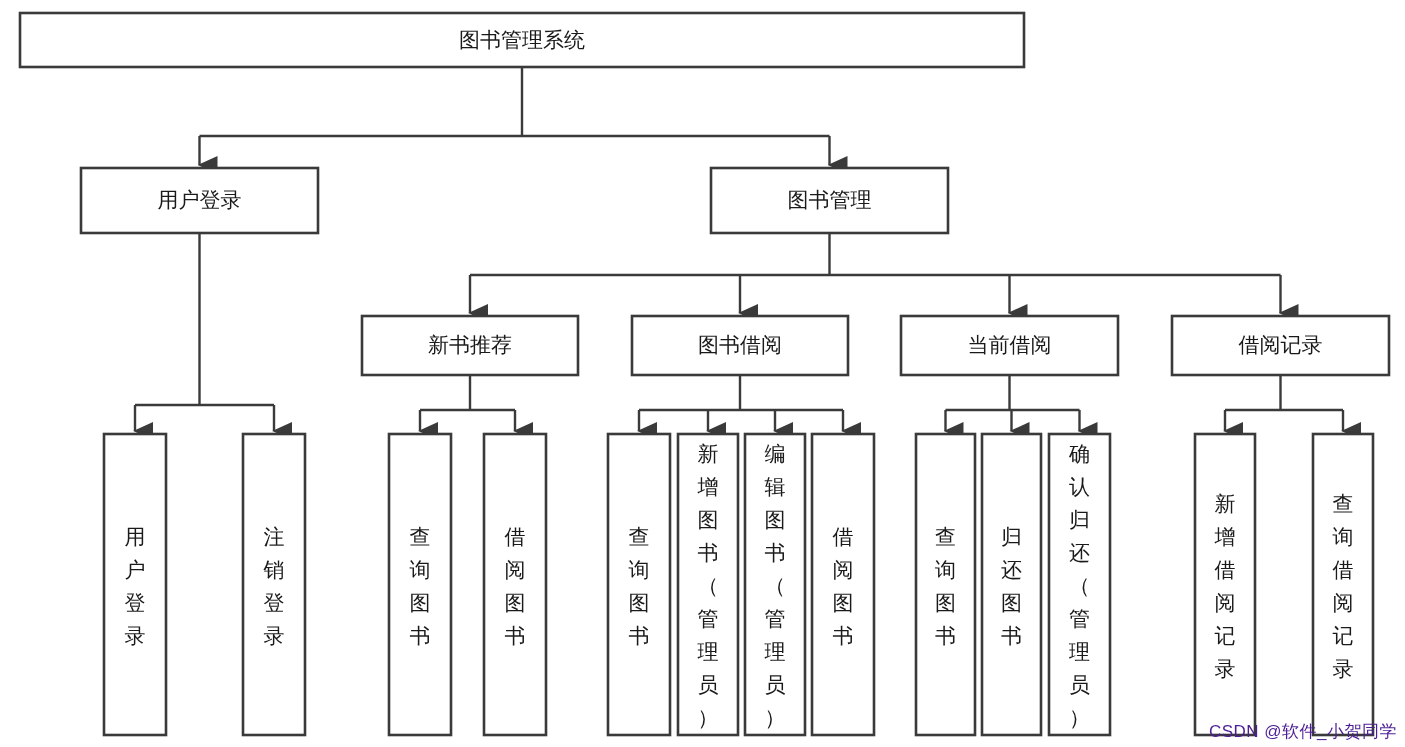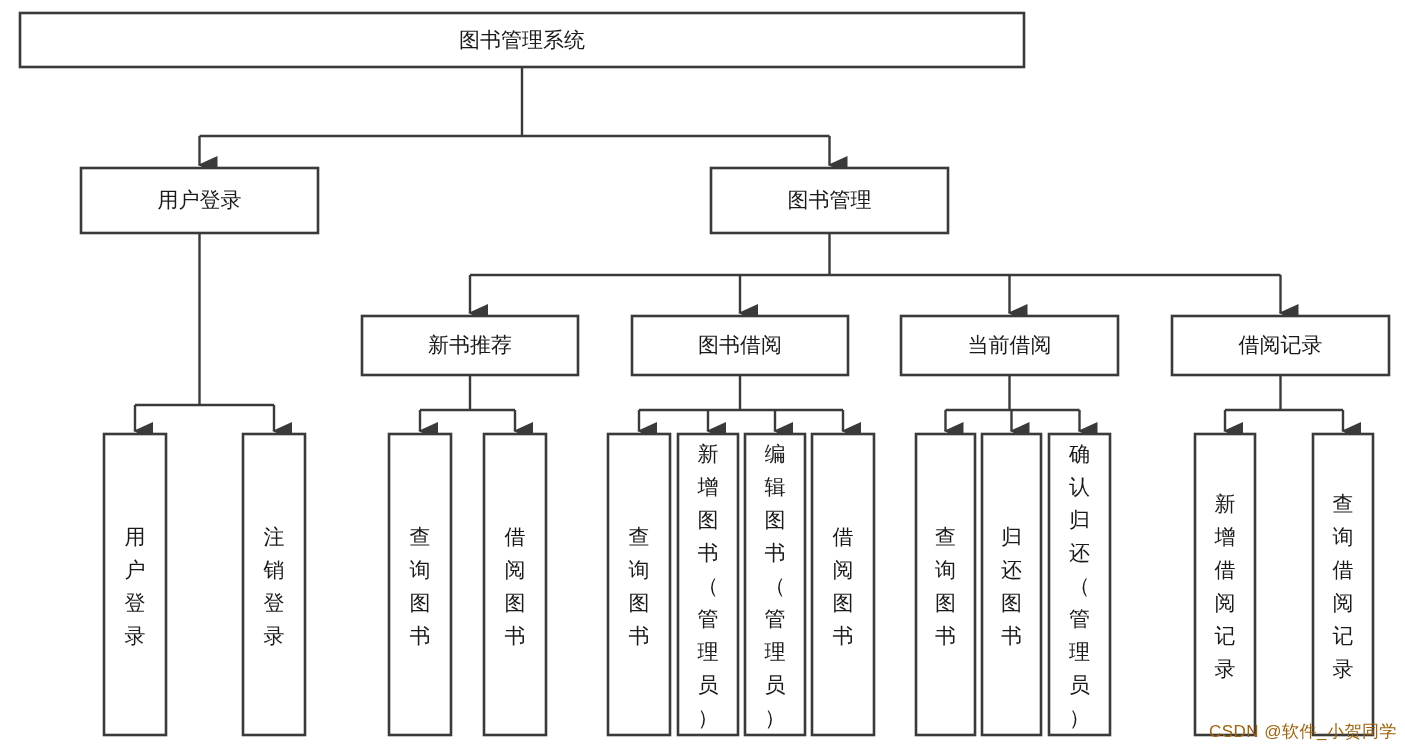--- a/index.html
+++ b/index.html
@@ -46,21 +46,21 @@
   .arrow-head {
     fill: #3a3a3a;
     stroke: none;
   }
   .watermark {
     position: absolute;
     right: 8px;
     bottom: 4px;
     font-family: "Liberation Sans", "DejaVu Sans", sans-serif;
     font-size: 17px;
-    color: #a16207;
+    color: #4c1d95;
     white-space: nowrap;
     letter-spacing: 0.5px;
   }
 </style>
 </head>
 <body>
 
 <svg id="diagram" viewBox="0 0 1405 747" xmlns="http://www.w3.org/2000/svg">
   <defs>
     <marker id="arrow" viewBox="0 0 12 12" refX="6" refY="10" markerWidth="9" markerHeight="9" orient="auto-start-reverse">

